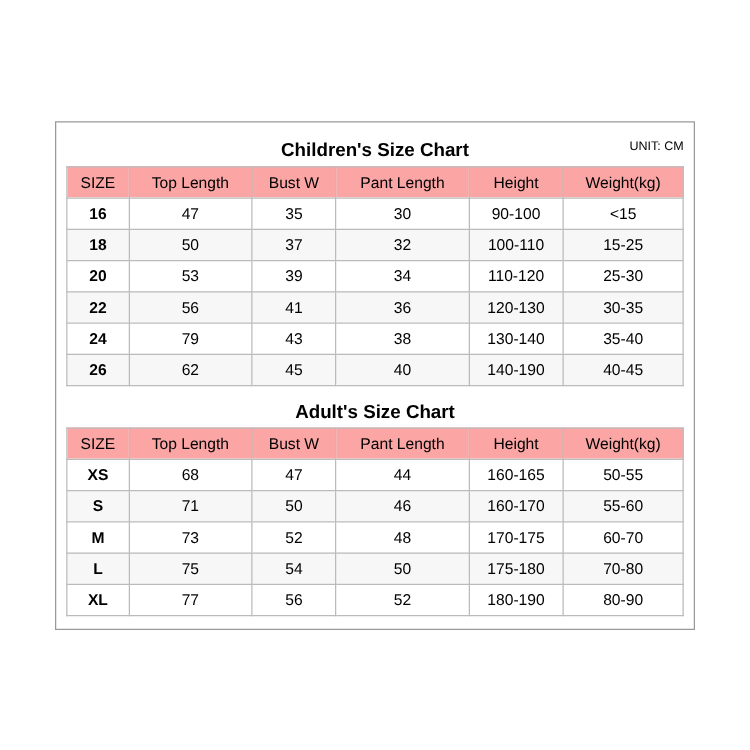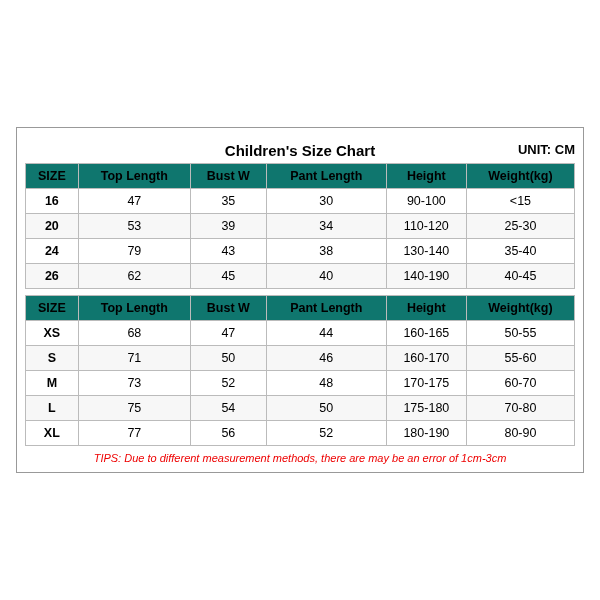--- a/index.html
+++ b/index.html
@@ -7,52 +7,52 @@
       width: 600px;
       height: 600px;
       background: #fff;
       font-family: Arial, sans-serif;
       font-size: 13px;
       display: flex;
       align-items: center;
       justify-content: center;
     }
     .chart-container {
-      width: 568px;
+      width: 512px;
       border: 1.5px solid #999;
       padding: 8px;
     }
     .section-title {
       text-align: center;
       font-weight: bold;
       font-size: 15px;
       padding: 6px 0 4px 0;
       position: relative;
     }
     .unit-label {
       position: absolute;
       right: 0;
       top: 6px;
-      font-size: 13px;
-      font-weight: bold;
+      font-size: 10px;
+      font-weight: normal;
     }
     table {
       width: 100%;
       border-collapse: collapse;
       margin-bottom: 2px;
     }
     th, td {
       border: 1px solid #bbb;
       text-align: center;
       padding: 5px 3px;
       font-size: 12.5px;
     }
     th {
-      background-color: #0f766e;
-      font-weight: bold;
+      background-color: #fca5a5;
+      font-weight: normal;
     }
     tr:nth-child(odd) td {
       background-color: #fff;
     }
     tr:nth-child(even) td {
       background-color: #f7f7f7;
     }
     td:first-child {
       font-weight: bold;
       text-align: center;
@@ -91,47 +91,66 @@
     <tbody id="children-tbody">
     <tr>
           <td>16</td>
           <td>47</td>
           <td>35</td>
           <td>30</td>
           <td>90-100</td>
           <td>&lt;15</td>
         </tr>
         <tr>
+          <td>18</td>
+          <td>50</td>
+          <td>37</td>
+          <td>32</td>
+          <td>100-110</td>
+          <td>15-25</td>
+        </tr>
+        <tr>
           <td>20</td>
           <td>53</td>
           <td>39</td>
           <td>34</td>
           <td>110-120</td>
           <td>25-30</td>
         </tr>
         <tr>
+          <td>22</td>
+          <td>56</td>
+          <td>41</td>
+          <td>36</td>
+          <td>120-130</td>
+          <td>30-35</td>
+        </tr>
+        <tr>
           <td>24</td>
           <td>79</td>
           <td>43</td>
           <td>38</td>
           <td>130-140</td>
           <td>35-40</td>
         </tr>
         <tr>
           <td>26</td>
           <td>62</td>
           <td>45</td>
           <td>40</td>
           <td>140-190</td>
           <td>40-45</td>
         </tr>
       </tbody>
   </table>
 
   <div class="adult-section">
+    <div class="section-title">
+      <span>Adult's Size Chart</span>
+    </div>
     <table>
       <thead>
         <tr>
           <th>SIZE</th>
           <th>Top Length</th>
           <th>Bust W</th>
           <th>Pant Length</th>
           <th>Height</th>
           <th>Weight(kg)</th>
         </tr>
@@ -174,14 +193,13 @@
             <td>77</td>
             <td>56</td>
             <td>52</td>
             <td>180-190</td>
             <td>80-90</td>
           </tr>
         </tbody>
     </table>
   </div>
 
-  <div class="tips">TIPS: Due to different measurement methods, there are may be an error of 1cm-3cm</div>
 </div>
 
 </body></html>

